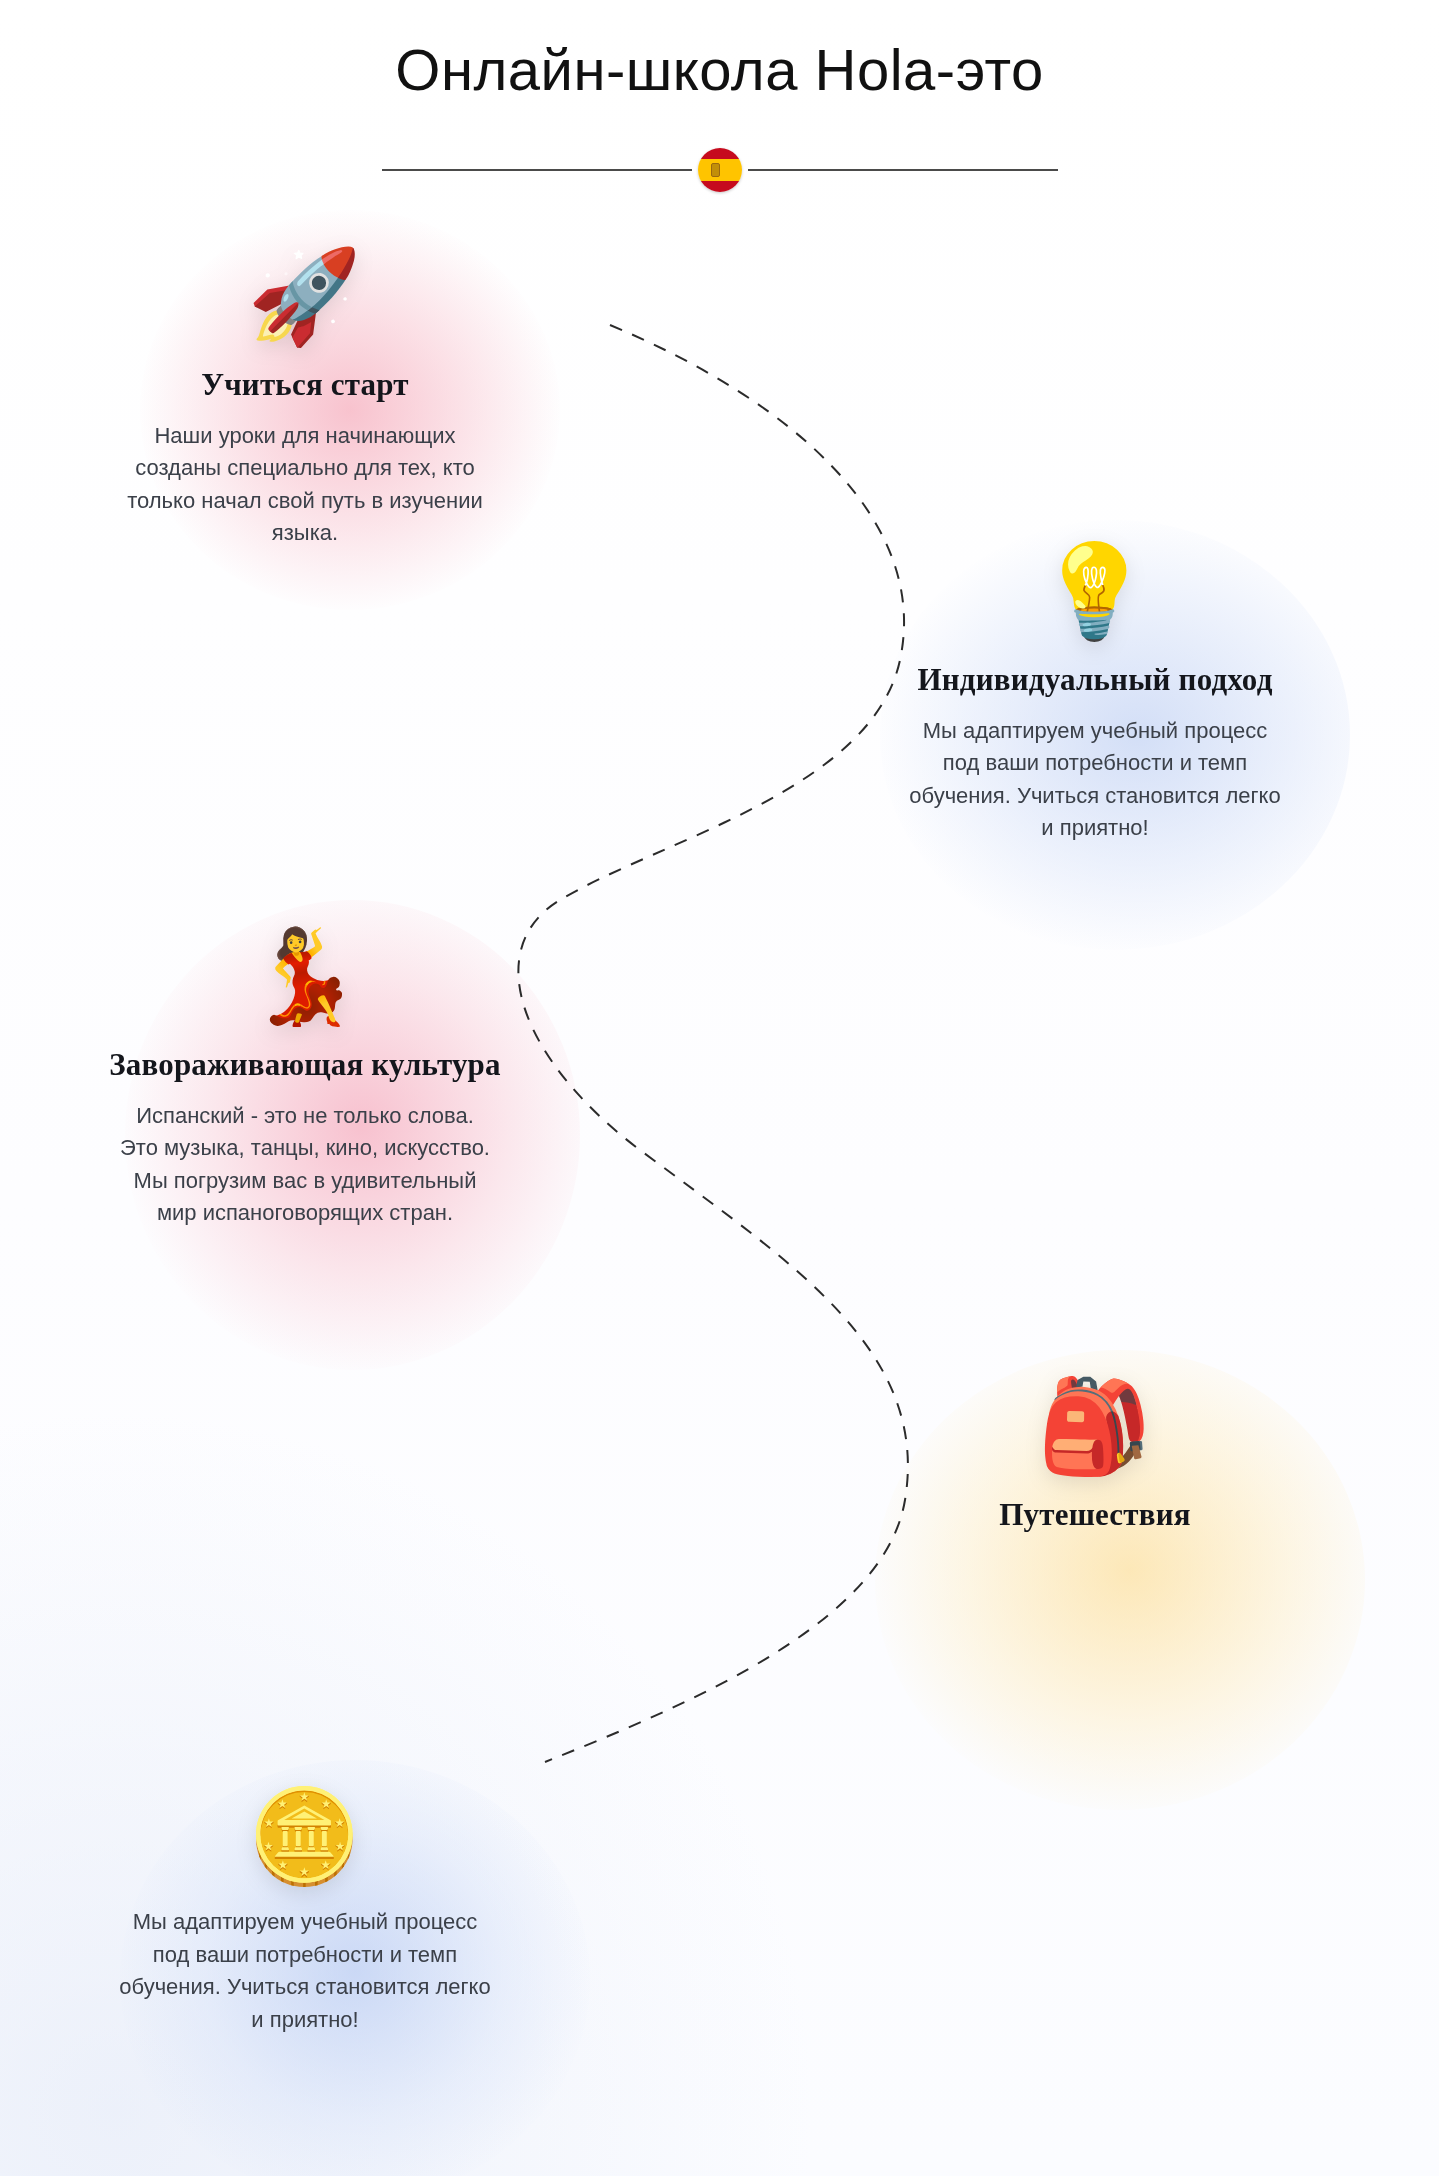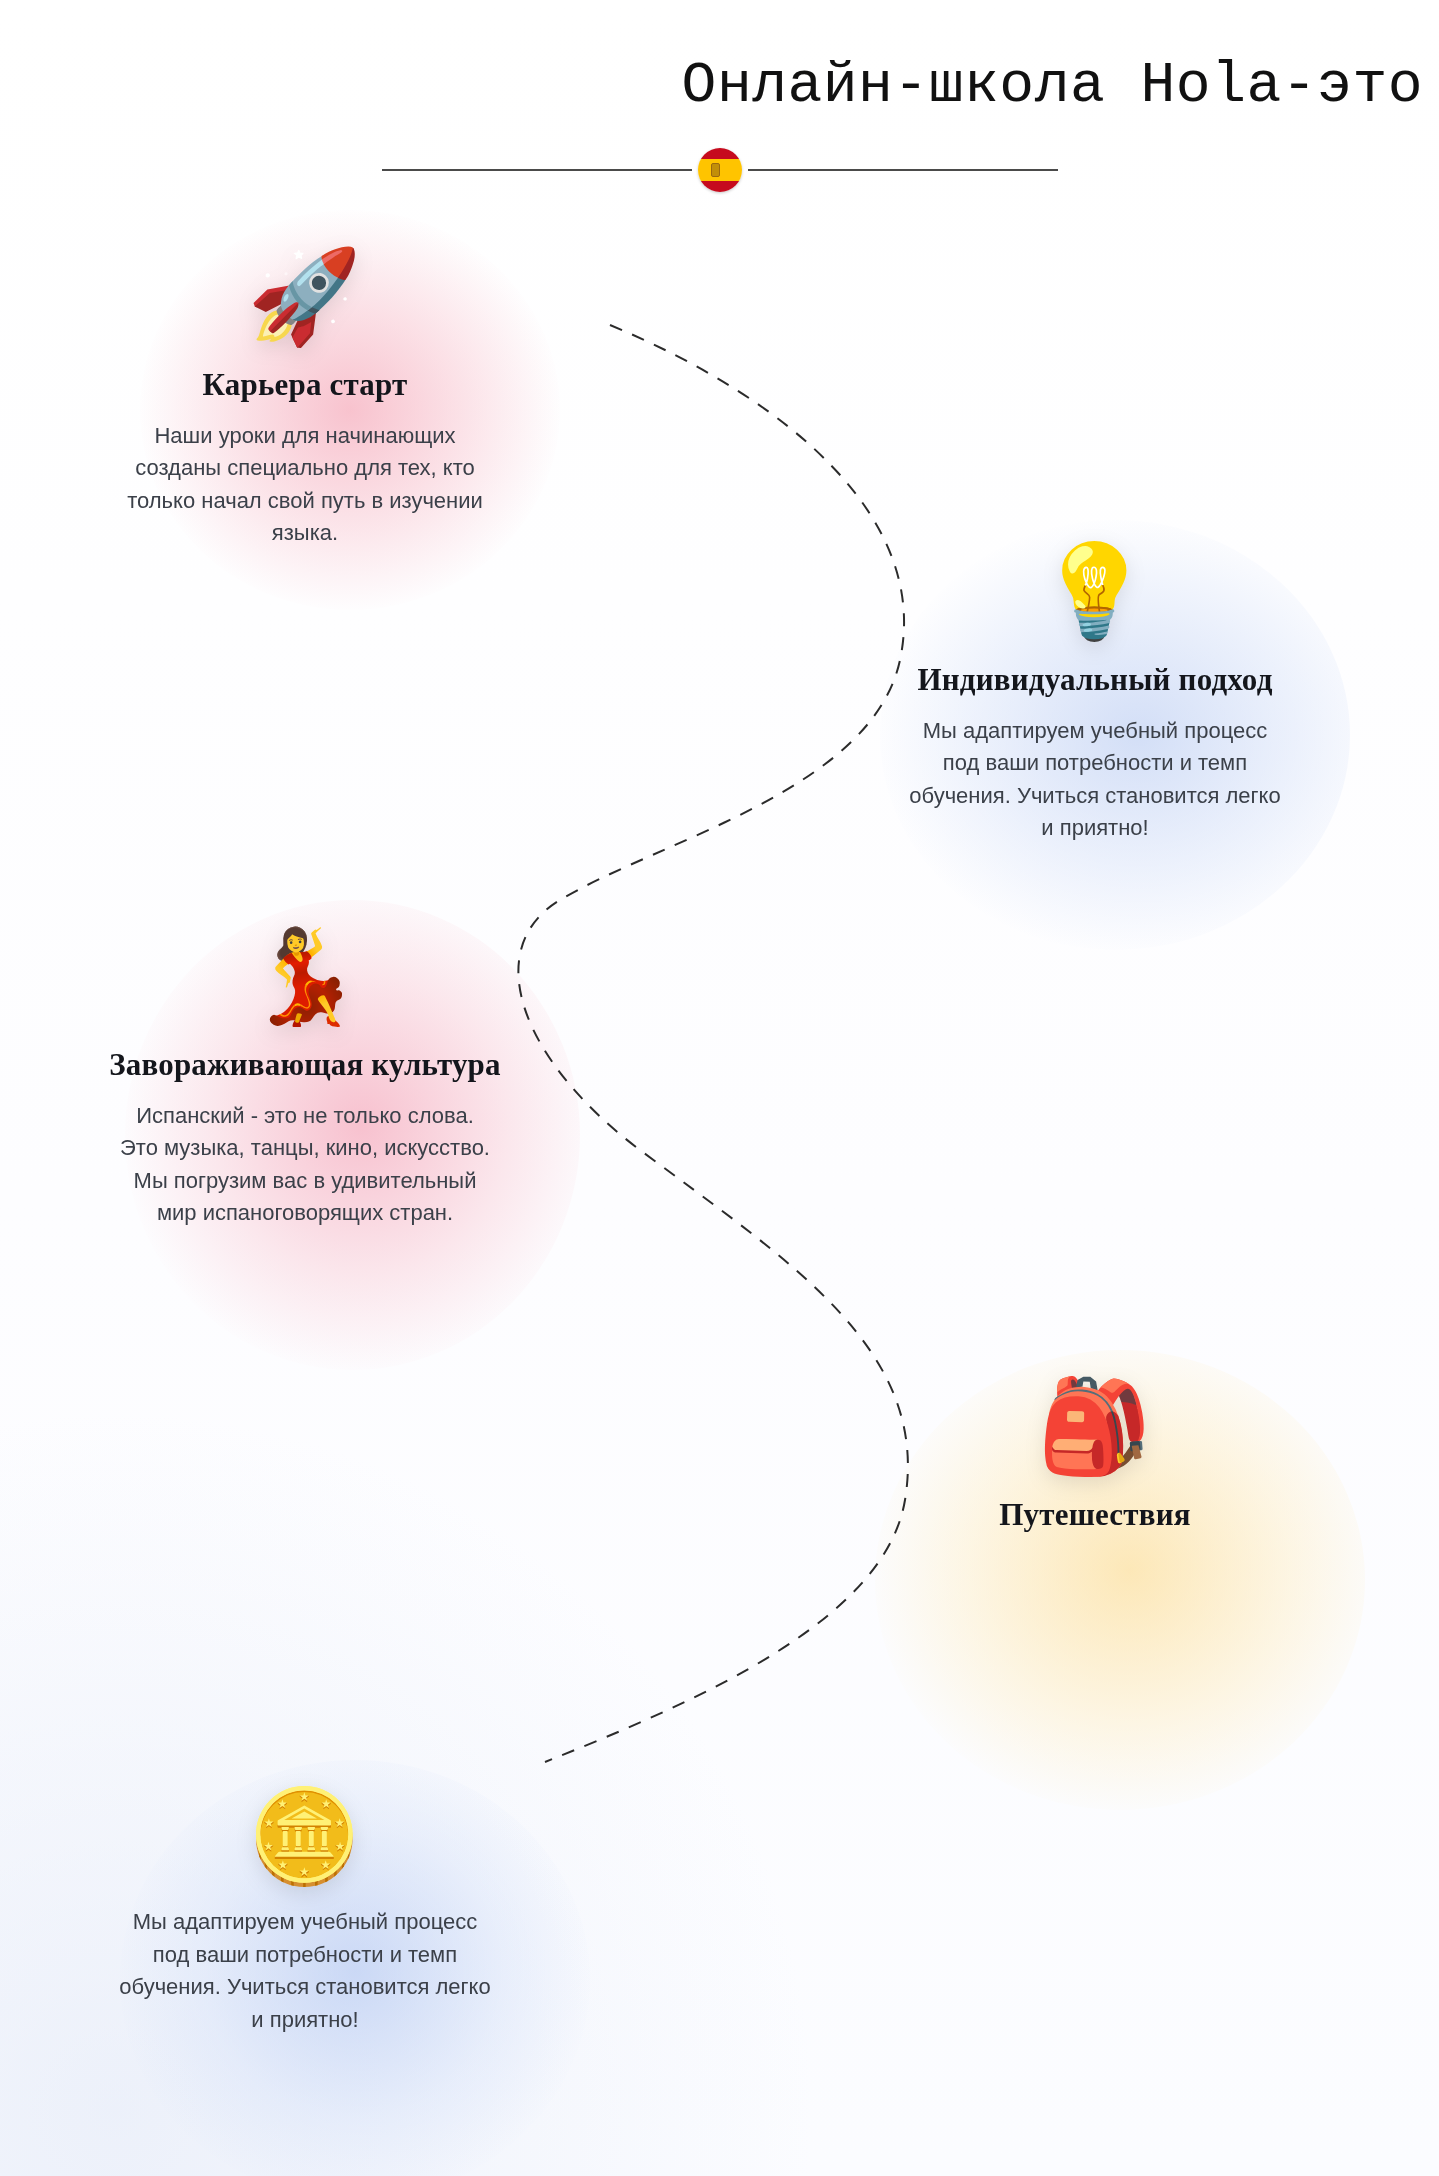--- a/index.html
+++ b/index.html
@@ -31,30 +31,29 @@
   
   .header {
     position: absolute;
     top: 0; left: 0;
     width: 1439px;
     height: 200px;
     z-index: 6;
     text-align: center;
   }
   .page-title {
-    margin: 16px;
+    margin: 0;
     padding-top: 38px;
-    font-family: Liberation Mono, monospace;
+    font-family: Liberation Sans, sans-serif;
     font-size: 58px;
     font-weight: 400;
     letter-spacing: 0.5px;
     color: #111111;
     line-height: 1.1;
     white-space: nowrap;
-    text-align: right;
   }
 
   .divider {
     position: absolute;
     top: 140px;
     left: 50%;
     transform: translateX(-50%);
     width: 720px;
     height: 60px;
     display: flex;
@@ -209,21 +208,21 @@
            C 790 400, 930 520, 900 660
            C 872 790, 660 840, 560 900
            C 480 948, 520 1060, 640 1150
            C 790 1262, 930 1350, 905 1500
            C 885 1620, 700 1700, 545 1762" fill="none" stroke="#2b2b2b" stroke-width="2" stroke-dasharray="13 11" stroke-linecap="butt"></path>
 </svg>
 
 <div class="feature-glow" id="glow-1"></div>
 <section class="feature" id="feature-1">
   <span class="feature-icon">🚀</span>
-  <h2 class="feature-title">Карьера старт</h2>
+  <h2 class="feature-title">Учиться старт</h2>
   <p class="feature-text">Наши уроки для начинающих созданы специально для тех, кто только начал свой путь в изучении языка.</p>
 </section>
 
 <div class="feature-glow" id="glow-2"></div>
 <section class="feature" id="feature-2">
   <span class="feature-icon">💡</span>
   <h2 class="feature-title">Индивидуальный подход</h2>
   <p class="feature-text">Мы адаптируем учебный процесс под ваши потребности и темп обучения. Учиться становится легко и приятно!</p>
 </section>
 

